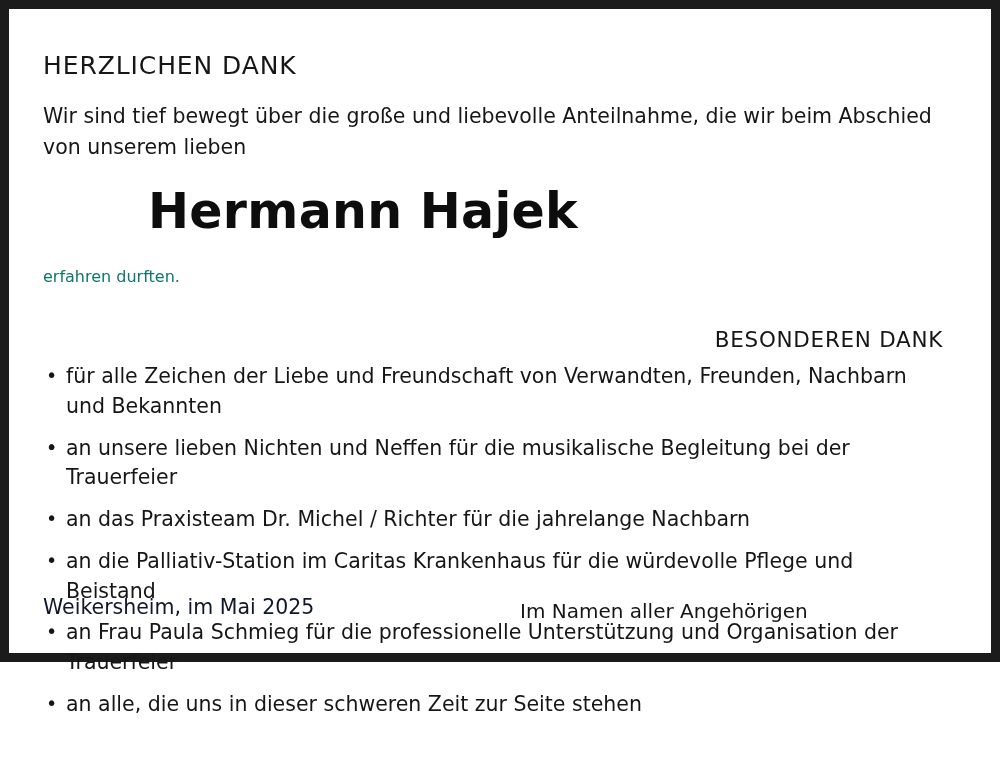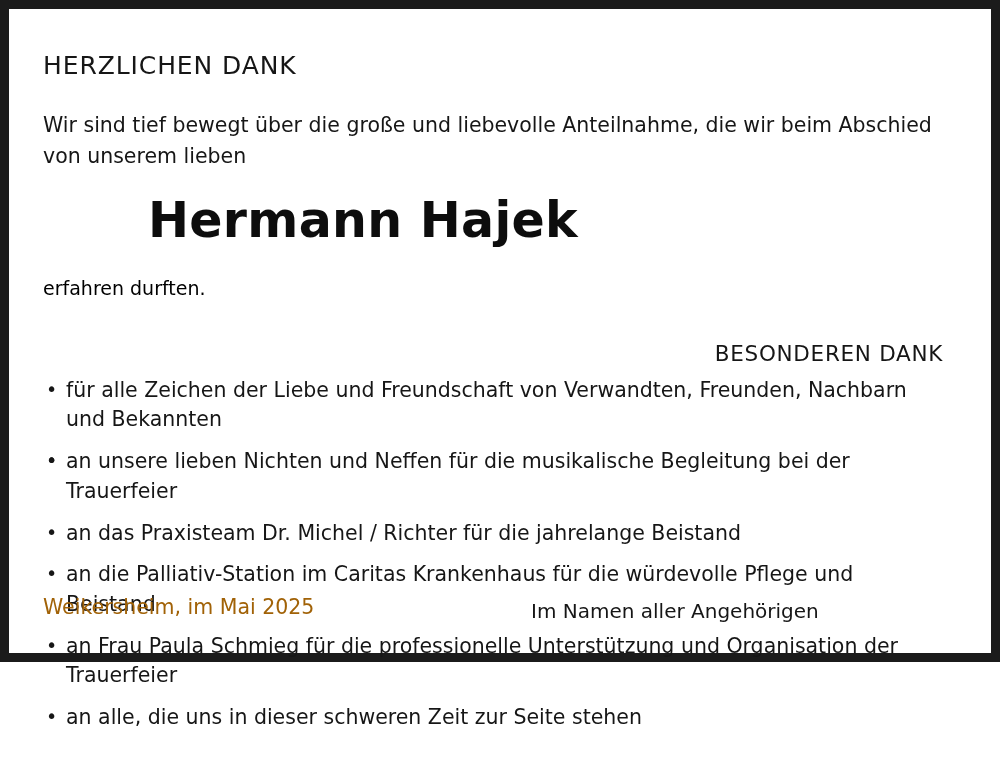--- a/index.html
+++ b/index.html
@@ -37,39 +37,39 @@
     font-weight: 400;
     color: #161616;
     margin: 8px 0 0 0;
     line-height: 1.2;
   }
 
   .intro {
     font-size: 20.5px;
     line-height: 1.52;
     color: #161616;
-    margin-top: 29px;
+    margin-top: 20px;
     max-width: 905px;
   }
 
   .name {
     text-align: center;
     font-size: 49px;
     font-weight: 700;
     color: #0d0d0d;
     letter-spacing: 0.3px;
     margin-top: 22px;
     margin-right: 260px;
     line-height: 1.1;
   }
 
   .after-name {
-    font-size: 19px;
+    font-size: 16px;
     line-height: 1.5;
-    color: #000000;
+    color: #0f766e;
     margin-top: 26px;
   }
 
   .subheading {
     font-size: 21.5px;
     letter-spacing: 0.7px;
     color: #161616;
     margin-top: 38px;
     text-align: right;
   }
@@ -104,21 +104,21 @@
 
   .footer {
     position: absolute;
     left: 0;
     right: 0;
     bottom: 36px;
   }
 
   .footer-right {
     position: absolute;
-    left: 488px;
+    left: 477px;
     bottom: 0;
   }
 
   .on-behalf {
     font-size: 20px;
     color: #161616;
     line-height: 1.35;
   }
 
   .signature {
@@ -126,21 +126,21 @@
     color: #0f0f0f;
     margin-top: 12px;
     line-height: 1.2;
   }
 
   .place-date {
     position: absolute;
     left: 0;
     bottom: 6px;
     font-size: 20.5px;
-    color: #a16207;
+    color: #0f172a;
   }
 </style>
 </head>
 <body>
 
 <div class="notice-frame">
   <div class="inner">
 
     <div class="heading">HERZLICHEN DANK</div>
 
@@ -149,21 +149,21 @@
     <div class="name">Hermann Hajek</div>
 
     <div class="after-name">erfahren durften.</div>
 
     <div class="subheading">BESONDEREN DANK</div>
 
     <ul class="thanks-list">
       <li><span class="bullet">•</span><span>für alle Zeichen der Liebe und Freundschaft von Verwandten, Freunden, Nachbarn und Bekannten</span></li>
       <li><span class="bullet">•</span></li>
       <li><span class="bullet">•</span><span>an unsere lieben Nichten und Neffen für die musikalische Begleitung bei der Trauerfeier</span></li>
-      <li><span class="bullet">•</span><span>an das Praxisteam Dr. Michel / Richter für die jahrelange Beistand</span></li>
+      <li><span class="bullet">•</span><span>an das Praxisteam Dr. Michel / Richter für die jahrelange Nachbarn</span></li>
       <li><span class="bullet">•</span><span>an die Palliativ-Station im Caritas Krankenhaus für die würdevolle Pflege und Beistand</span></li>
       <li><span class="bullet">•</span><span>an Frau Paula Schmieg für die professionelle Unterstützung und Organisation der Trauerfeier</span></li>
       <li><span class="bullet">•</span><span>an alle, die uns in dieser schweren Zeit zur Seite stehen</span></li>
     </ul>
 
     <div class="footer">
       <div class="place-date">Weikersheim, im Mai 2025</div>
       <div class="footer-right">
         <div class="on-behalf">Im Namen aller Angehörigen</div>
       </div>

